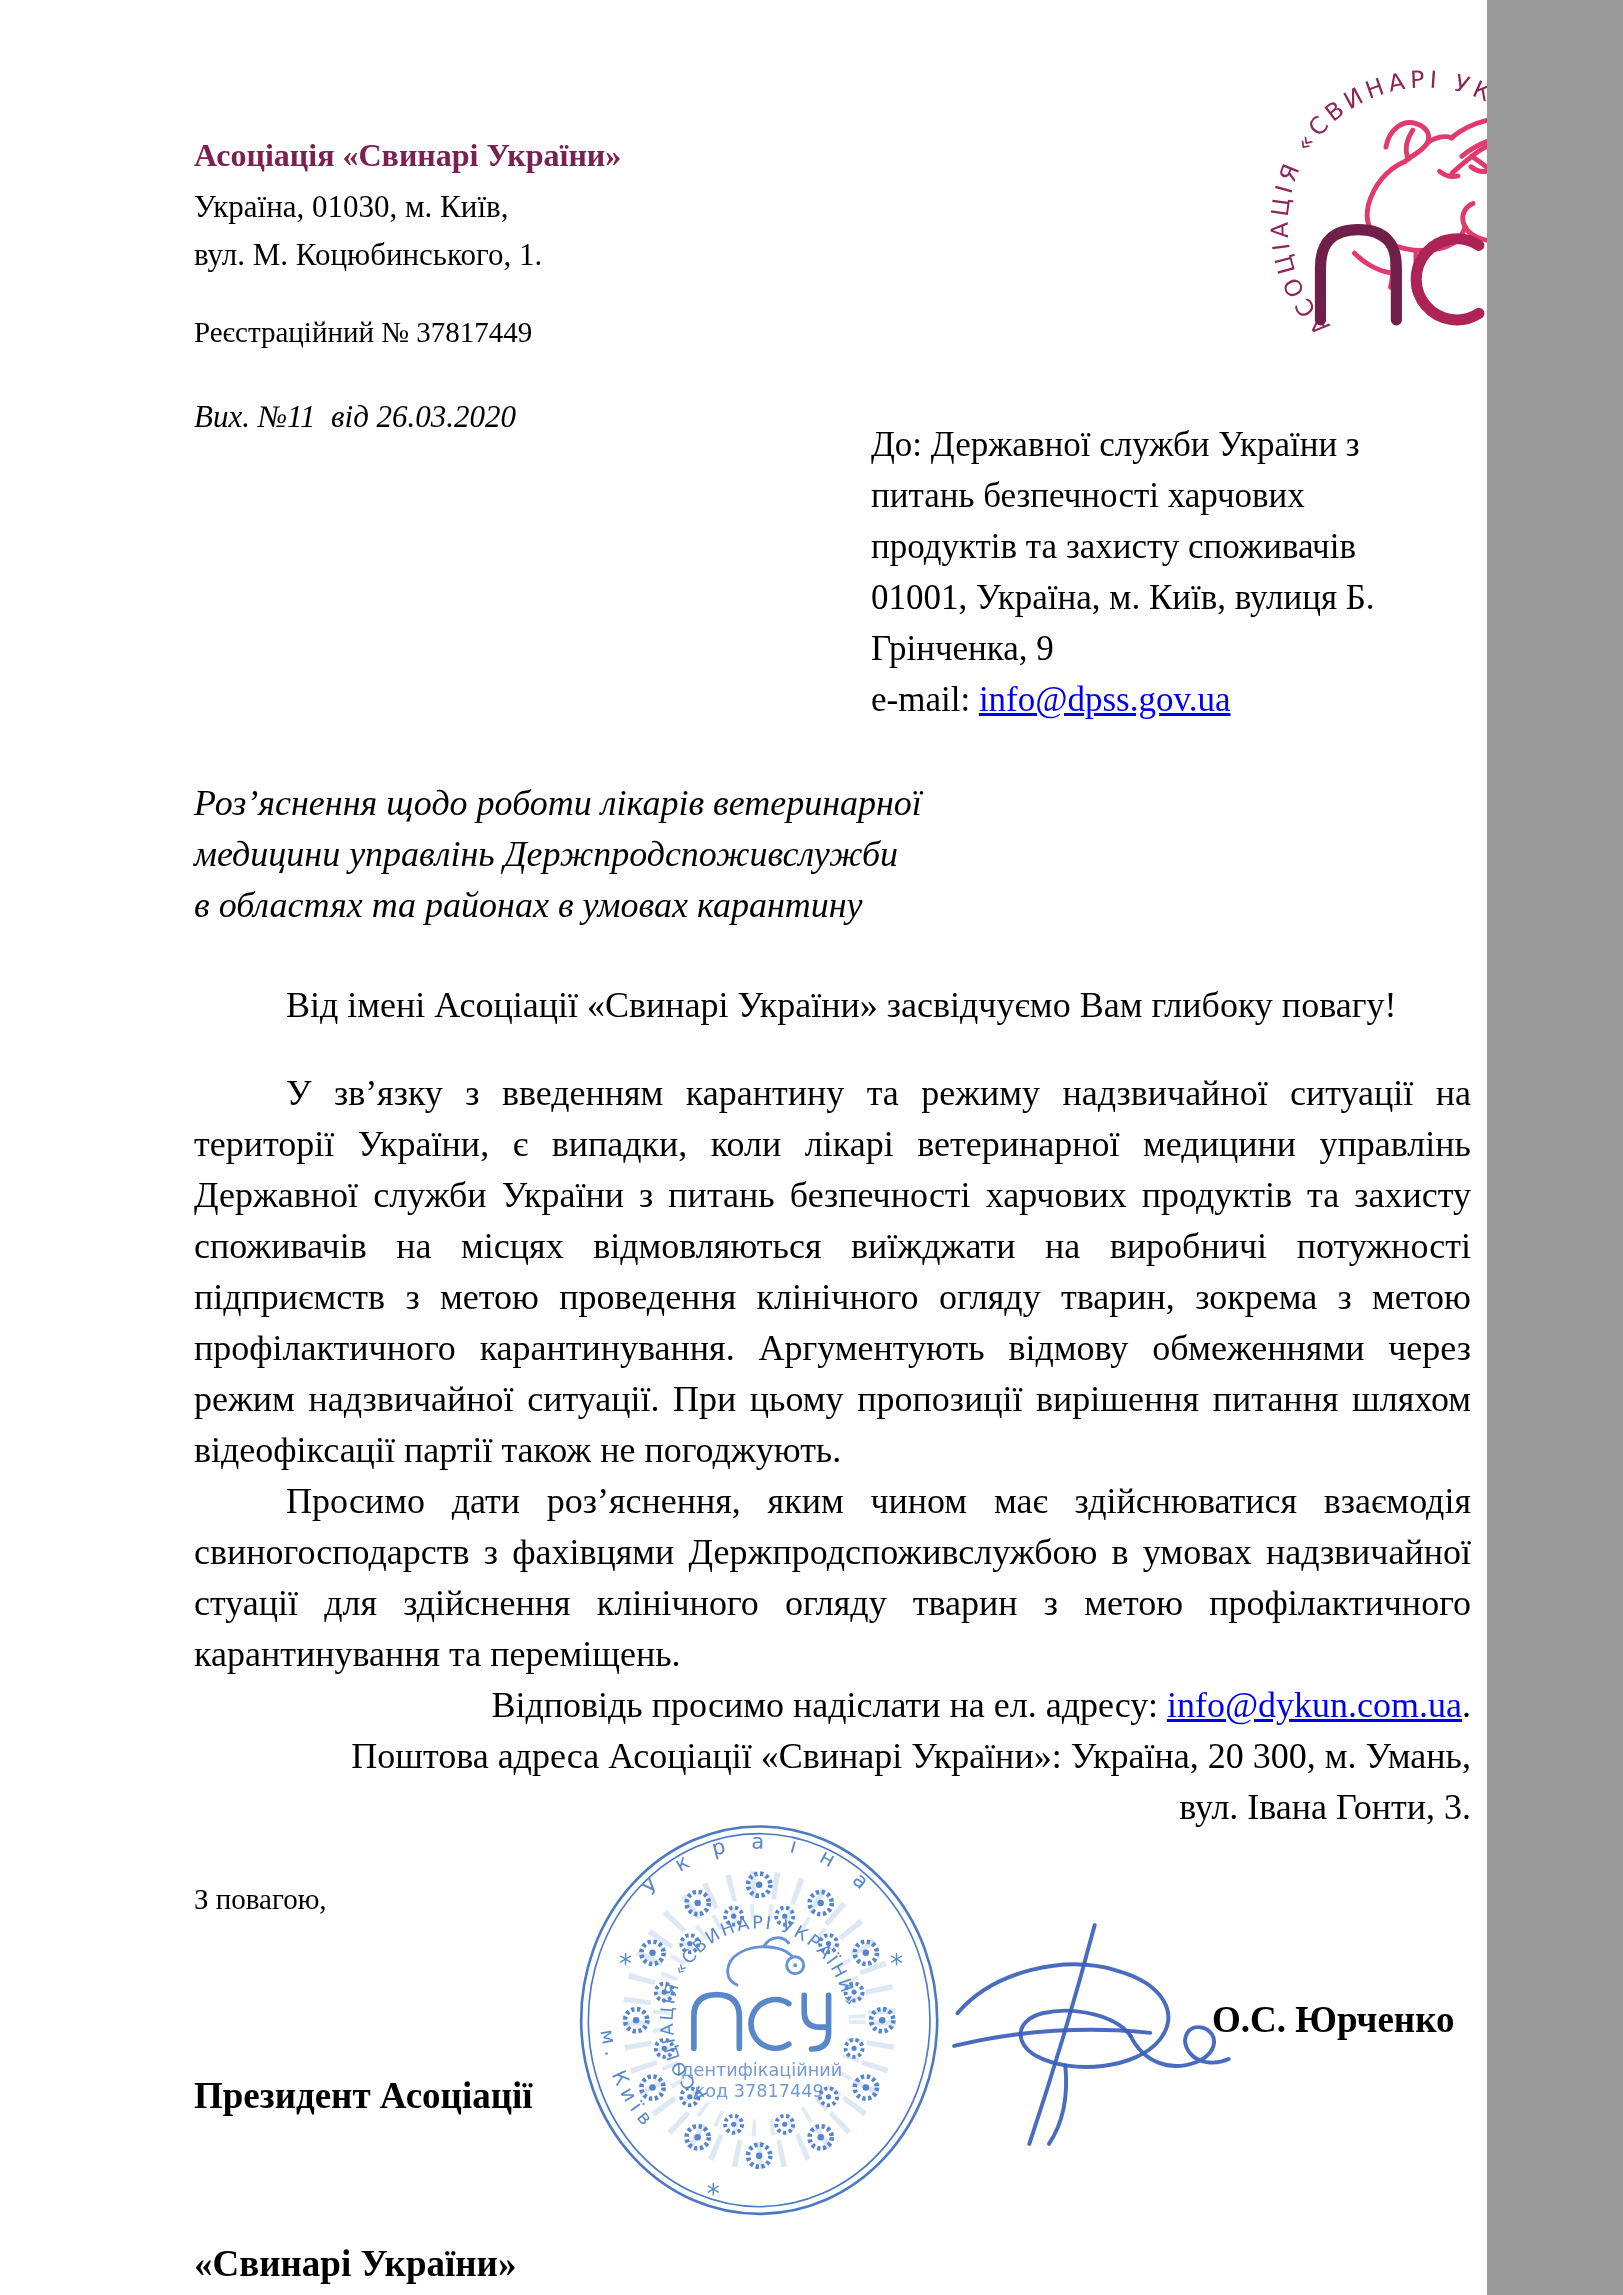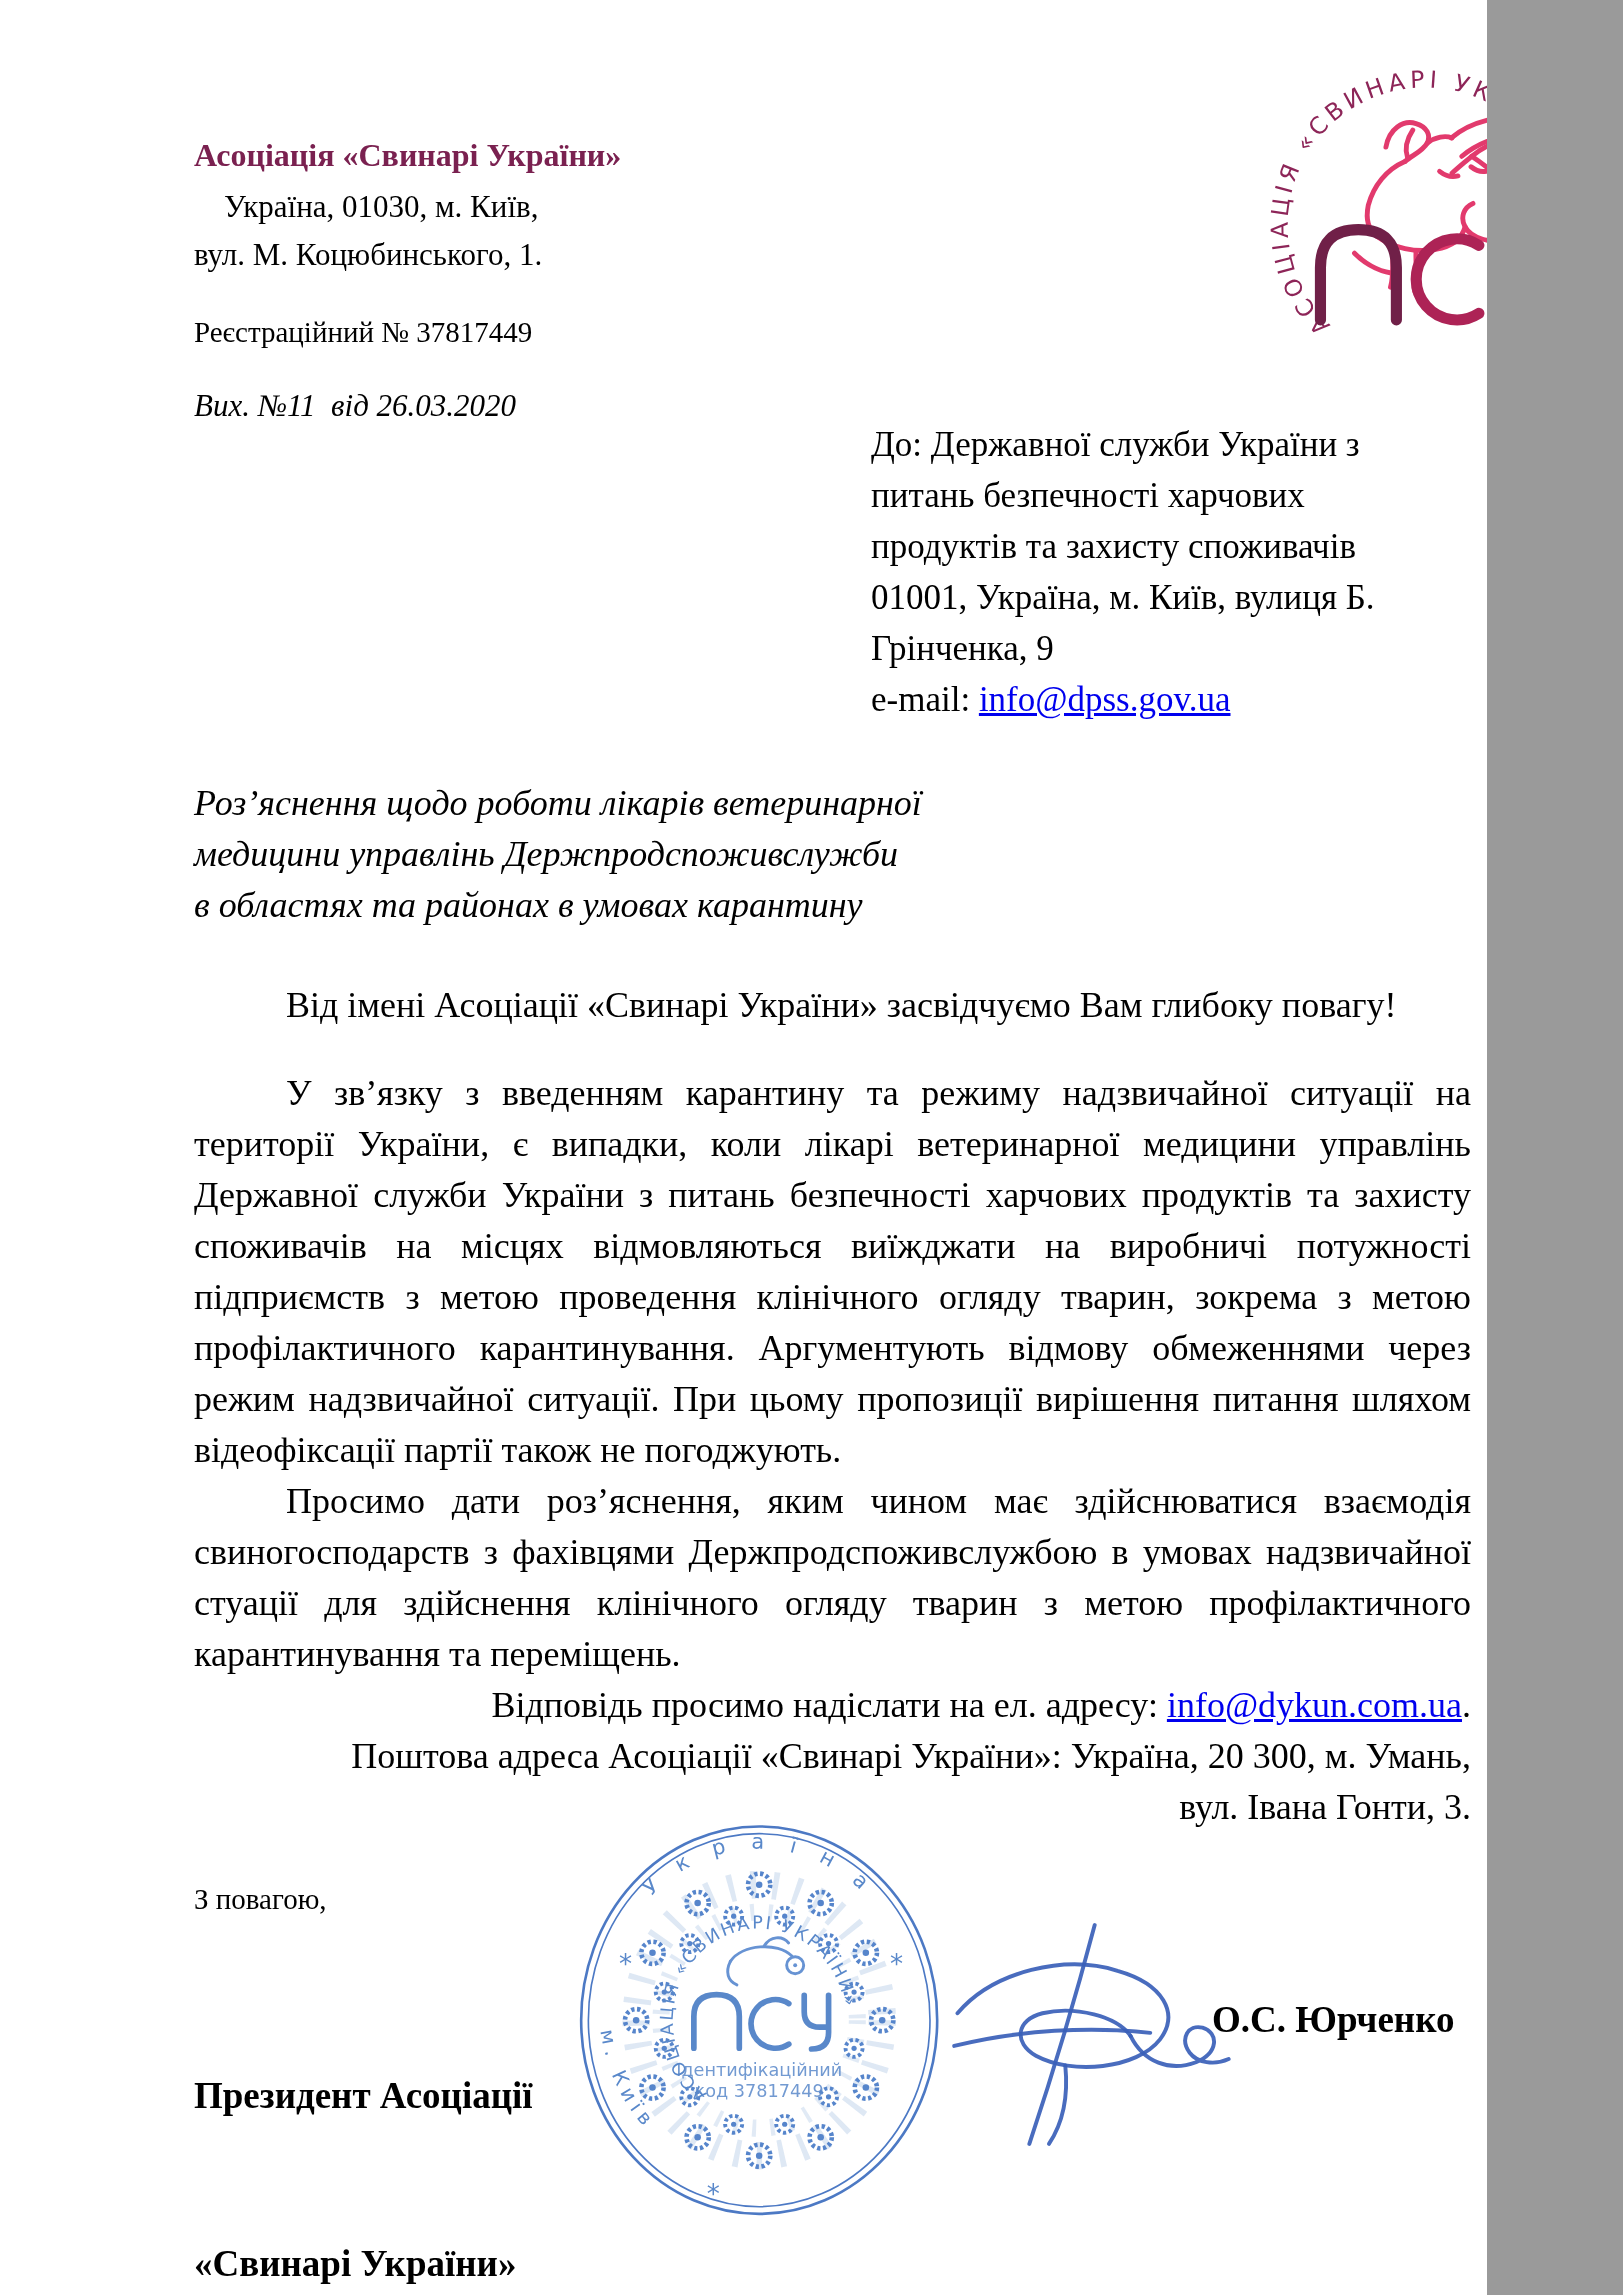--- a/index.html
+++ b/index.html
@@ -5,23 +5,23 @@
   html,body{margin:0;padding:0;background:#9a9a9a;}
   .page{
     position:relative;width:1487px;height:2295px;background:#ffffff;
     font-family:"Liberation Serif","DejaVu Serif",serif;color:#000;overflow:hidden;
   }
   .abs{position:absolute;}
   
   .letterhead{left:194px;top:135px;}
   .org{font-weight:bold;color:#7a2150;font-size:32px;line-height:41px;white-space:pre;}
   .addr{font-size:31px;line-height:48px;white-space:pre;}
-  .addr.first{margin-top:6.5px;margin-left:30px;}
+  .addr.first{margin-top:6.5px;}
   .reg{font-size:29px;line-height:38px;margin-top:34px;white-space:pre;}
-  .out{font-size:31px;font-style:italic;line-height:39px;margin-top:35px;white-space:pre;}
+  .out{font-size:31px;font-style:italic;line-height:39px;margin-top:46px;white-space:pre;}
   
   .logo{left:1255px;top:58px;width:343px;height:317px;}
   .logo-circle-text{font-family:"DejaVu Sans",sans-serif;font-size:36px;letter-spacing:7px;fill:#8d2558;}
   .asu-letter{fill:none;stroke-linecap:round;stroke-linejoin:round;stroke-width:17px;}
   .pig{fill:none;stroke:#e23a6d;stroke-width:7.5px;stroke-linecap:round;stroke-linejoin:round;}
   
   .recipient{left:871px;top:419px;font-size:35px;line-height:51px;}
   .recipient div{white-space:pre;}
   a.link{color:#0000EE;text-decoration:underline;cursor:pointer;}
   

